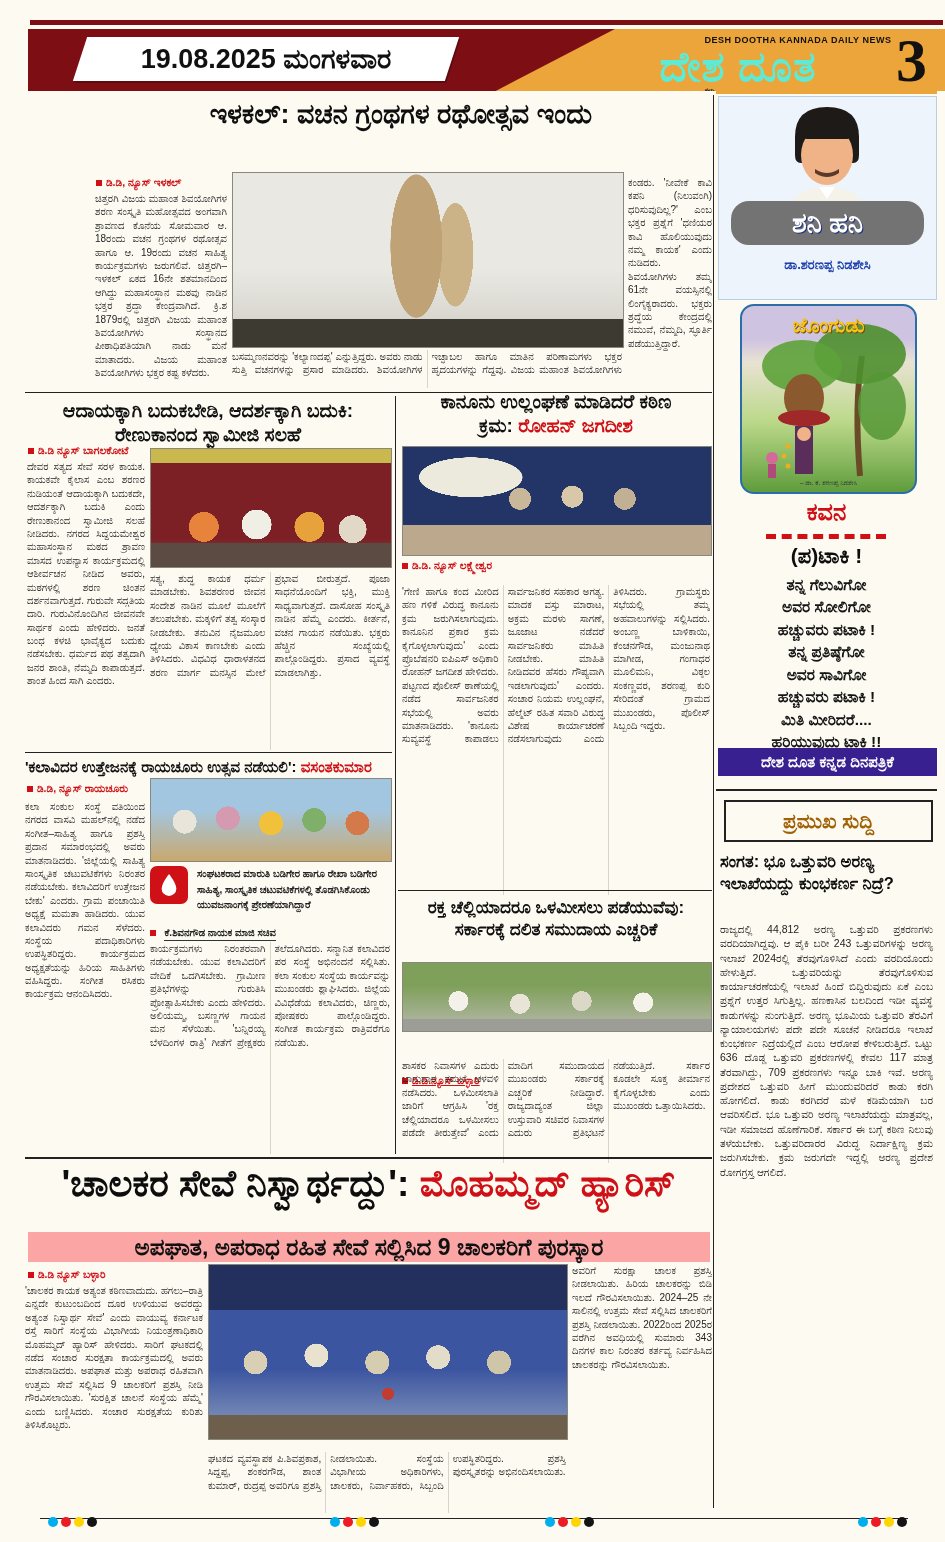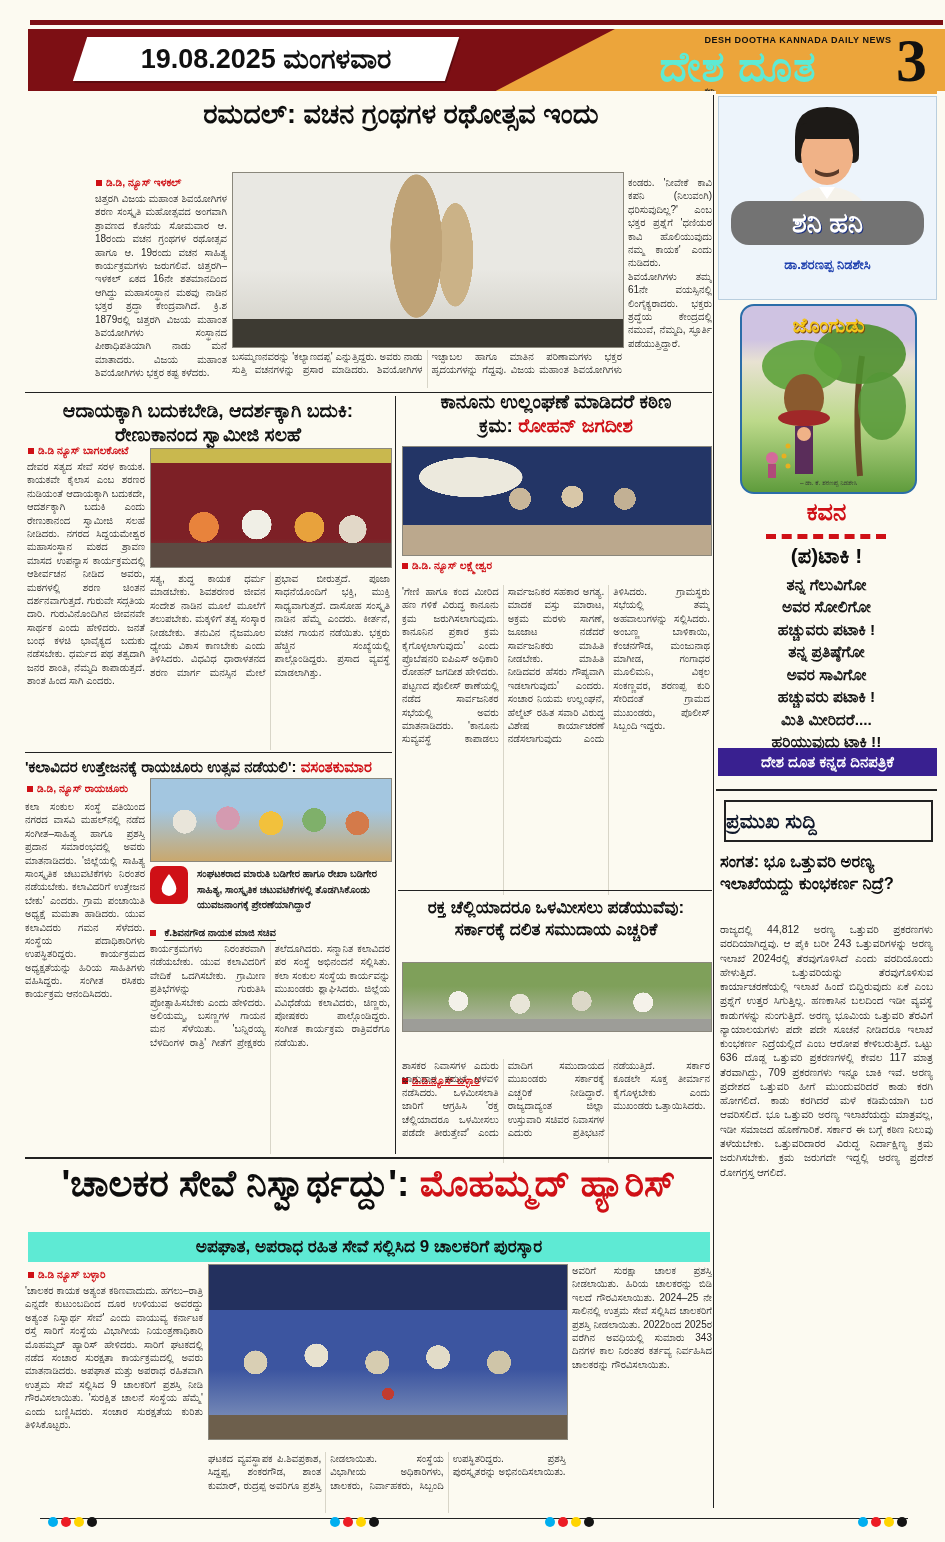--- a/index.html
+++ b/index.html
@@ -24,21 +24,21 @@
   .pagenum{position:absolute;right:18px;top:-4px;font-family:"Liberation Serif","DejaVu Serif",serif;
            font-size:62px;font-weight:bold;color:#111;}
   
   .h-lead{font-size:27px;font-weight:bold;text-align:center;color:#0e0e0e;line-height:1.2;}
   .subbar{background:#7d0f14;color:#fff;font-size:20px;font-weight:bold;text-align:center;line-height:32px;}
   .h2{font-size:19px;font-weight:bold;text-align:center;color:#101010;line-height:1.25;}
   .h2s{font-size:17px;font-weight:bold;text-align:center;color:#101010;line-height:1.3;}
   .h3{font-size:15px;font-weight:bold;text-align:left;color:#101010;line-height:1.25;}
   .red{color:#cf1016;}
   .h-big{font-size:37px;font-weight:bold;text-align:center;line-height:1.1;color:#0d0d0d;}
-  .orangebar{background:#5eead4;color:#111;font-size:17px;font-weight:bold;text-align:center;line-height:30px;}
+  .orangebar{background:#fca5a5;color:#111;font-size:23px;font-weight:bold;text-align:center;line-height:30px;}
   
   .byline{color:#cf1016;font-weight:bold;font-size:10.5px;}
   .byline .sq{display:inline-block;width:6px;height:6px;background:#cf1016;margin-right:4px;vertical-align:middle;}
   .bt{font-size:10px;line-height:1.34;text-align:justify;color:#232323;overflow:hidden;}
   .cols2{column-count:2;column-gap:9px;column-rule:1px solid #d8d5c8;}
   .cols3{column-count:3;column-gap:9px;column-rule:1px solid #d8d5c8;margin-top:9px;}
   .hline{border-top:1.6px solid #222;}
   .vline{border-left:1.6px solid #222;}
   
   .photo{border:1px solid #8a877c;}
@@ -98,21 +98,21 @@
   .bookcover{border:2px solid #2b6da8;border-radius:14px;overflow:hidden;
              background:linear-gradient(180deg,#cfc3e2 0 18%, #e8e2d2 30%, #bcd98a 62%, #5f9c3c 100%);}
   .booktitle{position:absolute;top:8px;left:0;right:0;text-align:center;font-size:20px;font-weight:bold;
              color:#f4c51a;text-shadow:1px 1px 0 #7a4a10;}
   .bookcredit{position:absolute;bottom:5px;left:0;right:0;text-align:center;font-size:6.5px;color:#333;}
   .kavana{color:#cf1016;font-weight:bold;font-size:24px;text-align:center;}
   .dashes{border-top:5px dashed #cf1016;width:120px;}
   .poem-t{font-size:21px;font-weight:bold;text-align:center;color:#0d0d0d;}
   .poem-l{font-size:15.5px;font-weight:bold;text-align:center;color:#141414;line-height:1.45;}
   .purplebar{background:#392090;color:#fff;font-size:15px;font-weight:bold;text-align:center;line-height:28px;}
-  .newsbox{border:2px solid #222;text-align:left;font-size:20px;font-weight:bold;line-height:38px;color:#0f172a;}
+  .newsbox{border:2px solid #222;text-align:center;font-size:20px;font-weight:bold;line-height:38px;color:#a16207;}
   .sb-h{font-size:16.5px;font-weight:bold;line-height:1.35;color:#0d0d0d;}
   
   .dot{width:10px;height:10px;border-radius:50%;display:inline-block;margin-right:3px;}
   .c{background:#00aeef;} .m{background:#ec1c24;} .y{background:#ffd400;} .k{background:#141414;}
 </style>
 </head>
 <body>
 
 <div class="page">
 
@@ -121,21 +121,21 @@
     <div class="band-orange"></div>
     <div class="datebox">
       <span>19.08.2025 ಮಂಗಳವಾರ</span>
     </div>
     <div class="kicker">DESH DOOTHA KANNADA DAILY NEWS</div>
     <div class="logo">ದೇಶ ದೂತ</div>
     <div class="tagline">ಕಲ್ಯಾಣ ಕರ್ನಾಟಕ ಮುಖವಾಣಿ</div>
     <div class="pagenum">3</div>
   </div>
 
-  <div class="abs h-lead" style="left:95px;top:98px;width:612px;">ರಮದಲ್: ವಚನ ಗ್ರಂಥಗಳ ರಥೋತ್ಸವ ಇಂದು</div>
+  <div class="abs h-lead" style="left:95px;top:98px;width:612px;">ಇಳಕಲ್: ವಚನ ಗ್ರಂಥಗಳ ರಥೋತ್ಸವ ಇಂದು</div>
 
   <div class="abs byline" style="left:96px;top:176px;width:134px;"><span class="sq"></span><span>ಡಿ.ಡಿ, ನ್ಯೂಸ್ ಇಳಕಲ್</span></div>
   <div class="abs bt" style="left:95px;top:192px;width:132px;height:196px;">ಚಿತ್ತರಗಿ ವಿಜಯ ಮಹಾಂತ ಶಿವಯೋಗಿಗಳ ಶರಣ ಸಂಸ್ಕೃತಿ ಮಹೋತ್ಸವದ ಅಂಗವಾಗಿ ಶ್ರಾವಣದ ಕೊನೆಯ ಸೋಮವಾರ ಆ. 18ರಂದು ವಚನ ಗ್ರಂಥಗಳ ರಥೋತ್ಸವ ಹಾಗೂ ಆ. 19ರಂದು ವಚನ ಸಾಹಿತ್ಯ ಕಾರ್ಯಕ್ರಮಗಳು ಜರುಗಲಿವೆ. ಚಿತ್ತರಗಿ–ಇಳಕಲ್ ಏಕದ 16ನೇ ಶತಮಾನದಿಂದ ಆಗಿದ್ದು ಮಹಾಸಂಸ್ಥಾನ ಮಠವು ನಾಡಿನ ಭಕ್ತರ ಶ್ರದ್ಧಾ ಕೇಂದ್ರವಾಗಿದೆ. ಕ್ರಿ.ಶ 1879ರಲ್ಲಿ ಚಿತ್ತರಗಿ ವಿಜಯ ಮಹಾಂತ ಶಿವಯೋಗಿಗಳು ಸಂಸ್ಥಾನದ ಪೀಠಾಧಿಪತಿಯಾಗಿ ನಾಡು ಮನೆ ಮಾತಾದರು. ವಿಜಯ ಮಹಾಂತ ಶಿವಯೋಗಿಗಳು ಭಕ್ತರ ಕಷ್ಟ ಕಳೆದರು.</div>
   <div class="abs photo photo-temple" style="left:232px;top:172px;width:390px;height:174px;"></div>
   <div class="abs bt" style="left:628px;top:176px;width:84px;height:212px;">ಕಂಡರು. 'ನೀವೇಕೆ ಕಾವಿ ಕಪನಿ (ನಿಲುವಂಗಿ) ಧರಿಸುವುದಿಲ್ಲ?' ಎಂಬ ಭಕ್ತರ ಪ್ರಶ್ನೆಗೆ 'ಧಣಿಯರ ಕಾವಿ ಹೊಲಿಯುವುದು ನಮ್ಮ ಕಾಯಕ' ಎಂದು ನುಡಿದರು. ಶಿವಯೋಗಿಗಳು ತಮ್ಮ 61ನೇ ವಯಸ್ಸಿನಲ್ಲಿ ಲಿಂಗೈಕ್ಯರಾದರು. ಭಕ್ತರು ಶ್ರದ್ಧೆಯ ಕೇಂದ್ರದಲ್ಲಿ ನಮುವೆ, ನೆಮ್ಮದಿ, ಸ್ಫೂರ್ತಿ ಪಡೆಯುತ್ತಿದ್ದಾರೆ.</div>
   <div class="abs bt cols2" style="left:232px;top:350px;width:390px;height:38px;">ಬಸಮ್ಮಣನವರನ್ನು 'ಕಲ್ಯಾಣದಪ್ಪ' ಎನ್ನುತ್ತಿದ್ದರು. ಅವರು ನಾಡು ಸುತ್ತಿ ವಚನಗಳನ್ನು ಪ್ರಸಾರ ಮಾಡಿದರು. ಶಿವಯೋಗಿಗಳ ಇಚ್ಛಾಬಲ ಹಾಗೂ ಮಾತಿನ ಪರಿಣಾಮಗಳು ಭಕ್ತರ ಹೃದಯಗಳನ್ನು ಗೆದ್ದವು. ವಿಜಯ ಮಹಾಂತ ಶಿವಯೋಗಿಗಳು ಜನರ ಶ್ರದ್ಧೆಯ ಕೇಂದ್ರವಾದರು.</div>
 
   <div class="abs hline" style="left:25px;top:392px;width:687px;"></div>
 
   <div class="abs h2" style="left:27px;top:399px;width:362px;">

